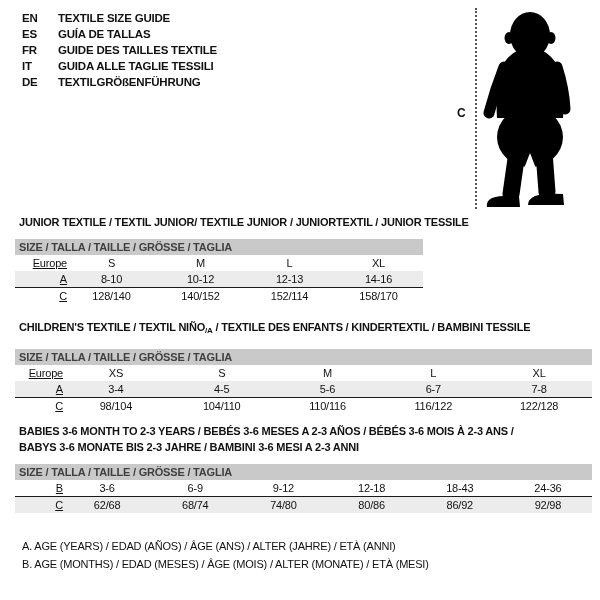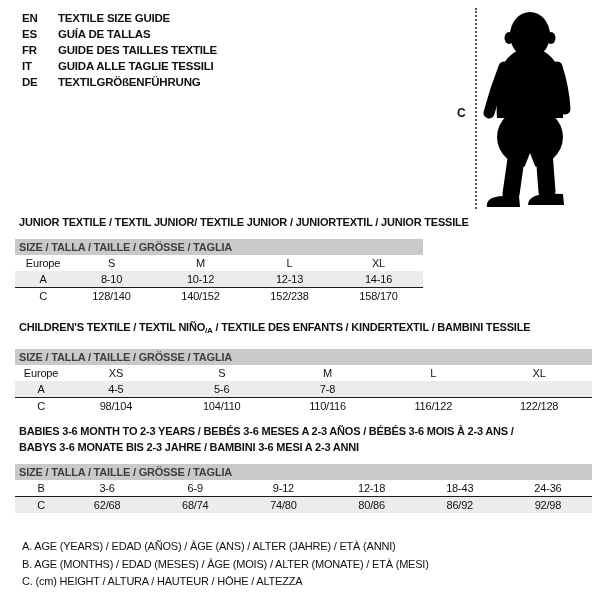--- a/index.html
+++ b/index.html
@@ -28,21 +28,21 @@
   .t1{width:408px;}
   .t2,.t3{width:577px;}
   .sizebar{
     height:16px;line-height:16px;background:var(--bar,#c9c9c9);color:var(--bartext,#3f3f3f);
     font-size:11px;font-weight:bold;padding-left:4px;box-sizing:border-box;
   }
   .trow{display:grid;height:16px;line-height:16px;font-size:11px;}
   .t1 .trow{grid-template-columns:52px repeat(4,1fr);}
   .t2 .trow{grid-template-columns:48px repeat(5,1fr);}
   .t3 .trow{grid-template-columns:48px repeat(6,1fr);}
-  .tlabel{padding-left:4px;text-align:center;}
+  .tlabel{padding-left:4px;text-align:right;text-decoration:underline;}
   .tcell{text-align:center;}
   .shade{background:var(--stripe,#ececec);}
   .rule{border-top:1.5px solid var(--rule,#1a1a1a);}
   
   .notes{position:absolute;left:22px;top:538px;font-weight:normal;font-size:11px;line-height:17.5px;}
 </style>
 </head>
 <body>
 
 <div class="page">
@@ -104,42 +104,44 @@
         <span class="tlabel">A</span>
         <span class="tcell">8-10</span>
         <span class="tcell">10-12</span>
         <span class="tcell">12-13</span>
         <span class="tcell">14-16</span>
       </div>
       <div class="trow rule">
         <span class="tlabel">C</span>
         <span class="tcell">128/140</span>
         <span class="tcell">140/152</span>
-        <span class="tcell">152/238</span>
+        <span class="tcell">152/114</span>
         <span class="tcell">158/170</span>
       </div>
     </div>
   </div>
 
   <div class="section s2">
     <div class="sec-heading"><span>CHILDREN'S TEXTILE / TEXTIL NIÑO</span><span class="sub">/A</span><span> / TEXTILE DES ENFANTS / KINDERTEXTIL / BAMBINI TESSILE</span></div>
     <div class="table t2">
       <div class="sizebar">SIZE / TALLA / TAILLE / GRÖSSE / TAGLIA</div>
       <div class="trow">
         <span class="tlabel">Europe</span>
         <span class="tcell">XS</span>
         <span class="tcell">S</span>
         <span class="tcell">M</span>
         <span class="tcell">L</span>
         <span class="tcell">XL</span>
       </div>
       <div class="trow shade">
         <span class="tlabel">A</span>
+        <span class="tcell">3-4</span>
         <span class="tcell">4-5</span>
         <span class="tcell">5-6</span>
+        <span class="tcell">6-7</span>
         <span class="tcell">7-8</span>
       </div>
       <div class="trow rule">
         <span class="tlabel">C</span>
         <span class="tcell">98/104</span>
         <span class="tcell">104/110</span>
         <span class="tcell">110/116</span>
         <span class="tcell">116/122</span>
         <span class="tcell">122/128</span>
       </div>
@@ -168,16 +170,15 @@
         <span class="tcell">80/86</span>
         <span class="tcell">86/92</span>
         <span class="tcell">92/98</span>
       </div>
     </div>
   </div>
 
   <div class="notes">
     <div>A. AGE (YEARS) / EDAD (AÑOS) / ÂGE (ANS) / ALTER (JAHRE) / ETÀ (ANNI)</div>
     <div>B. AGE (MONTHS) / EDAD (MESES) / ÂGE (MOIS) / ALTER (MONATE) / ETÀ (MESI)</div>
-    <div>C. (cm) HEIGHT / ALTURA / HAUTEUR / HÖHE / ALTEZZA</div>
   </div>
 
 </div>
 
 </body></html>

